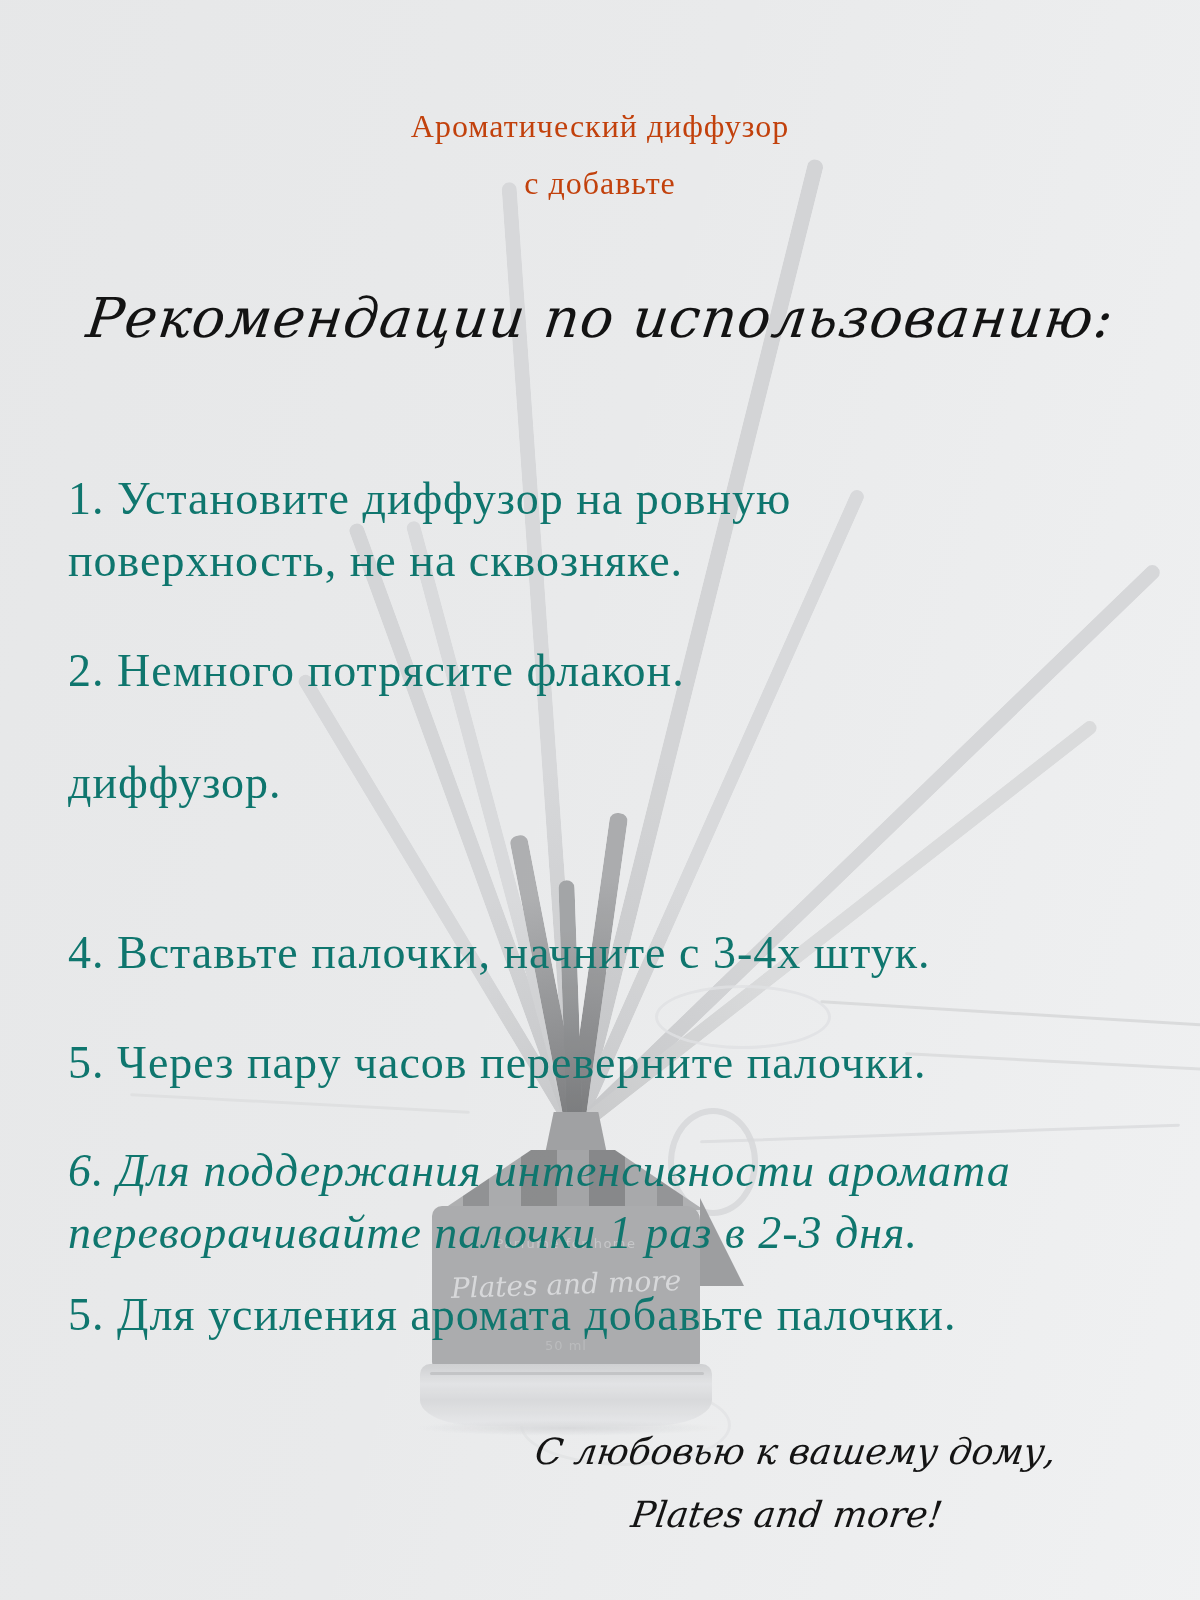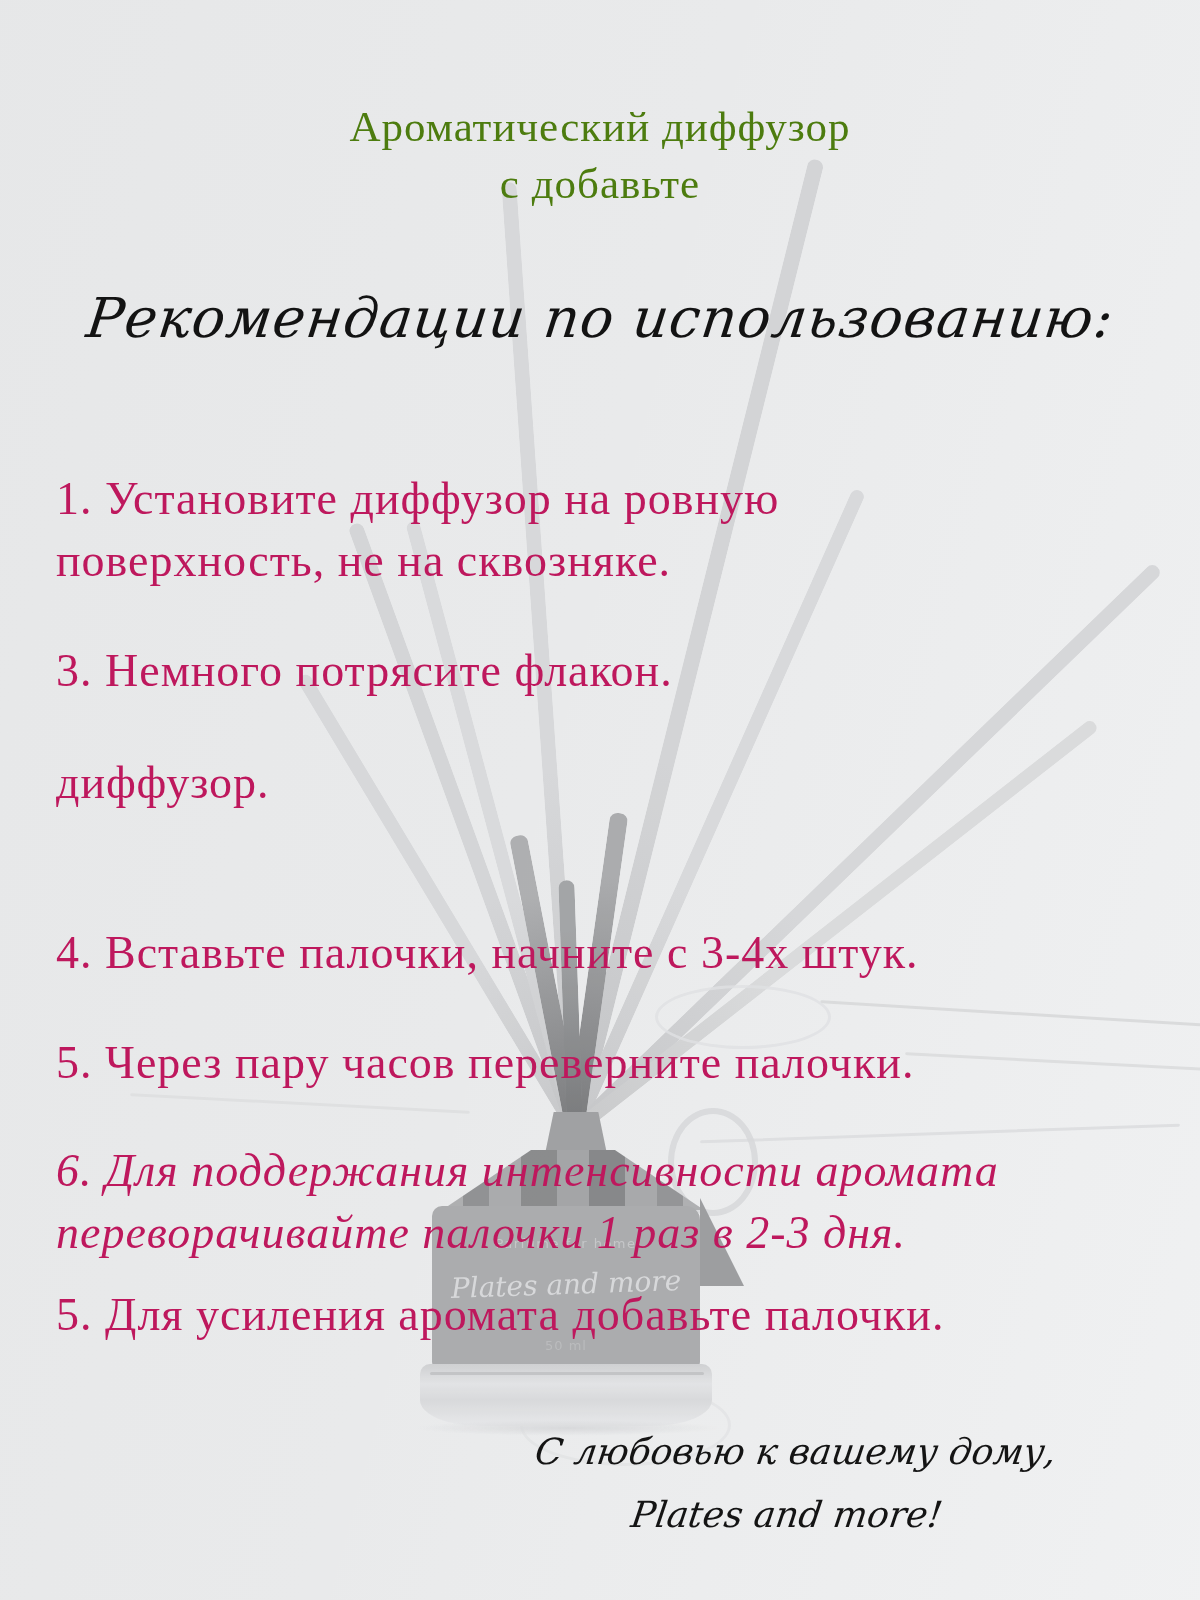--- a/index.html
+++ b/index.html
@@ -78,35 +78,35 @@
     position:absolute;left:430px;top:1372px;width:274px;height:3px;
     background:#c0c1c3;border-radius:2px;
   }
   .base-shadow{
     position:absolute;left:412px;top:1420px;width:310px;height:16px;
     background:radial-gradient(ellipse at center,#d6d7d9 0%,rgba(214,215,217,0) 70%);
   }
   
   .title{
     position:absolute;left:0;right:0;top:98px;
-    text-align:center;font-size:43px;line-height:57px;
-    letter-spacing:1px;color:#4d7c0f;
+    text-align:center;font-size:32px;line-height:57px;
+    letter-spacing:1px;color:#c2410c;
   }
   .script-heading{
     position:absolute;left:0;right:0;top:286px;text-align:center;
   }
   .script-heading > span{
     display:inline-block;
     font-family:"DejaVu Serif", serif;font-style:italic;
     font-size:55px;color:#131313;letter-spacing:1px;
     transform:skewX(-7deg);
   }
   .item{
-    position:absolute;left:56px;width:1085px;
-    font-size:46px;line-height:62px;letter-spacing:1px;color:#be185d;
+    position:absolute;left:68px;width:1085px;
+    font-size:46px;line-height:62px;letter-spacing:1px;color:#0f766e;
   }
   .signature{
     position:absolute;right:148px;top:1420px;text-align:center;
   }
   .signature-inner{
     display:inline-block;
     font-family:"DejaVu Serif", serif;font-style:italic;
     font-size:36px;line-height:63px;color:#141414;
     transform:skewX(-8deg);
   }
@@ -161,21 +161,21 @@
 
   <div class="script-heading">
     <span>Рекомендации по использованию:</span>
   </div>
 
   <div class="item" style="top:468px;">
     <div>1. Установите диффузор на ровную</div>
     <div>поверхность, не на сквозняке.</div>
   </div>
   <div class="item" style="top:640px;">
-    <div>3. Немного потрясите флакон.</div>
+    <div>2. Немного потрясите флакон.</div>
   </div>
   <div class="item" style="top:752px;">
     <div>диффузор.</div>
   </div>
   <div class="item" style="top:922px;">
     <div>4. Вставьте палочки, начните с 3-4х штук.</div>
   </div>
   <div class="item" style="top:1032px;">
     <div>5. Через пару часов переверните палочки.</div>
   </div>

